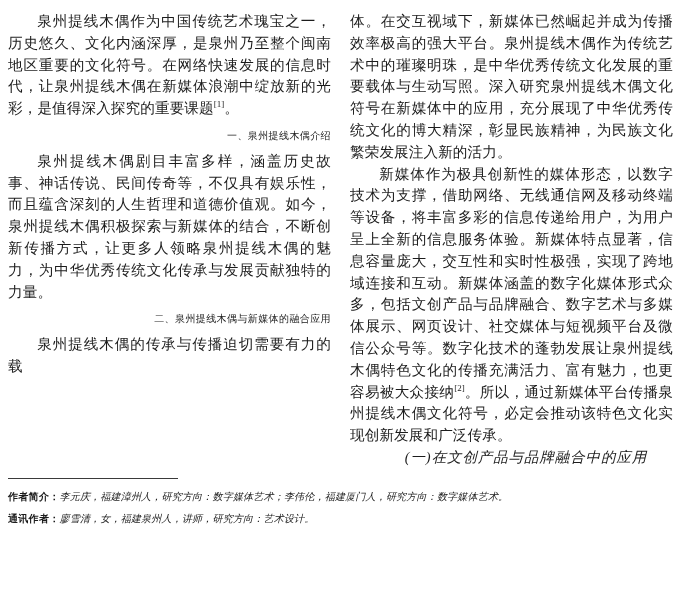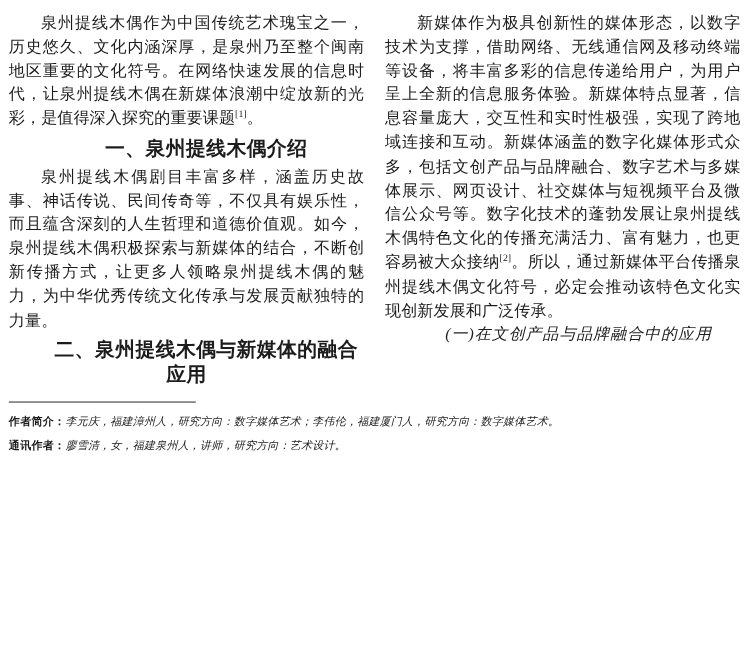--- a/index.html
+++ b/index.html
@@ -36,26 +36,26 @@
   }
   .col p.para {
     margin: 0;
     text-indent: 2em;
   }
   .col p.para.cont {
     text-indent: 0;
   }
   .col h2.heading {
     font-family: "Liberation Sans", sans-serif;
-    font-size: 18px;
-    font-weight: bold;
+    font-size: 10px;
+    font-weight: normal;
     line-height: 21.8px;
     margin: 5px 0 4px 0;
     text-indent: 2em;
-    text-align: center;
+    text-align: right;
     letter-spacing: 0.4px;
   }
   .col h3.subheading {
     font-size: 14.4px;
     font-weight: normal;
     font-style: italic;
     line-height: 21.8px;
     margin: 0;
     text-indent: 2em;
     text-align: center;
@@ -95,22 +95,24 @@
 </head>
 <body>
 
 <div class="page">
   <div class="columns">
     <div class="col" id="col-left">
         <p class="para">泉州提线木偶作为中国传统艺术瑰宝之一，历史悠久、文化内涵深厚，是泉州乃至整个闽南地区重要的文化符号。在网络快速发展的信息时代，让泉州提线木偶在新媒体浪潮中绽放新的光彩，是值得深入探究的重要课题<sup>[1]</sup>。</p>
         <h2 class="heading">一、泉州提线木偶介绍</h2>
         <p class="para">泉州提线木偶剧目丰富多样，涵盖历史故事、神话传说、民间传奇等，不仅具有娱乐性，而且蕴含深刻的人生哲理和道德价值观。如今，泉州提线木偶积极探索与新媒体的结合，不断创新传播方式，让更多人领略泉州提线木偶的魅力，为中华优秀传统文化传承与发展贡献独特的力量。</p>
         <h2 class="heading">二、泉州提线木偶与新媒体的融合应用</h2>
+        <p class="para">泉州提线木偶的传承与传播迫切需要有力的载</p>
       </div>
     <div class="col" id="col-right">
+        <p class="para cont">体。在交互视域下，新媒体已然崛起并成为传播效率极高的强大平台。泉州提线木偶作为传统艺术中的璀璨明珠，是中华优秀传统文化发展的重要载体与生动写照。深入研究泉州提线木偶文化符号在新媒体中的应用，充分展现了中华优秀传统文化的博大精深，彰显民族精神，为民族文化繁荣发展注入新的活力。</p>
         <p class="para">新媒体作为极具创新性的媒体形态，以数字技术为支撑，借助网络、无线通信网及移动终端等设备，将丰富多彩的信息传递给用户，为用户呈上全新的信息服务体验。新媒体特点显著，信息容量庞大，交互性和实时性极强，实现了跨地域连接和互动。新媒体涵盖的数字化媒体形式众多，包括文创产品与品牌融合、数字艺术与多媒体展示、网页设计、社交媒体与短视频平台及微信公众号等。数字化技术的蓬勃发展让泉州提线木偶特色文化的传播充满活力、富有魅力，也更容易被大众接纳<sup>[2]</sup>。所以，通过新媒体平台传播泉州提线木偶文化符号，必定会推动该特色文化实现创新发展和广泛传承。</p>
         <h3 class="subheading">(一)在文创产品与品牌融合中的应用</h3>
       </div>
   </div>
   <div class="footnote">
     <div class="fn-rule"></div>
     <div id="fn-items">
         <p class="fn-item"><span class="fn-label">作者简介：</span><span>李元庆，福建漳州人，研究方向：数字媒体艺术；李伟伦，福建厦门人，研究方向：数字媒体艺术。</span></p>
         <p class="fn-item"><span class="fn-label">通讯作者：</span><span>廖雪清，女，福建泉州人，讲师，研究方向：艺术设计。</span></p>
       </div>

